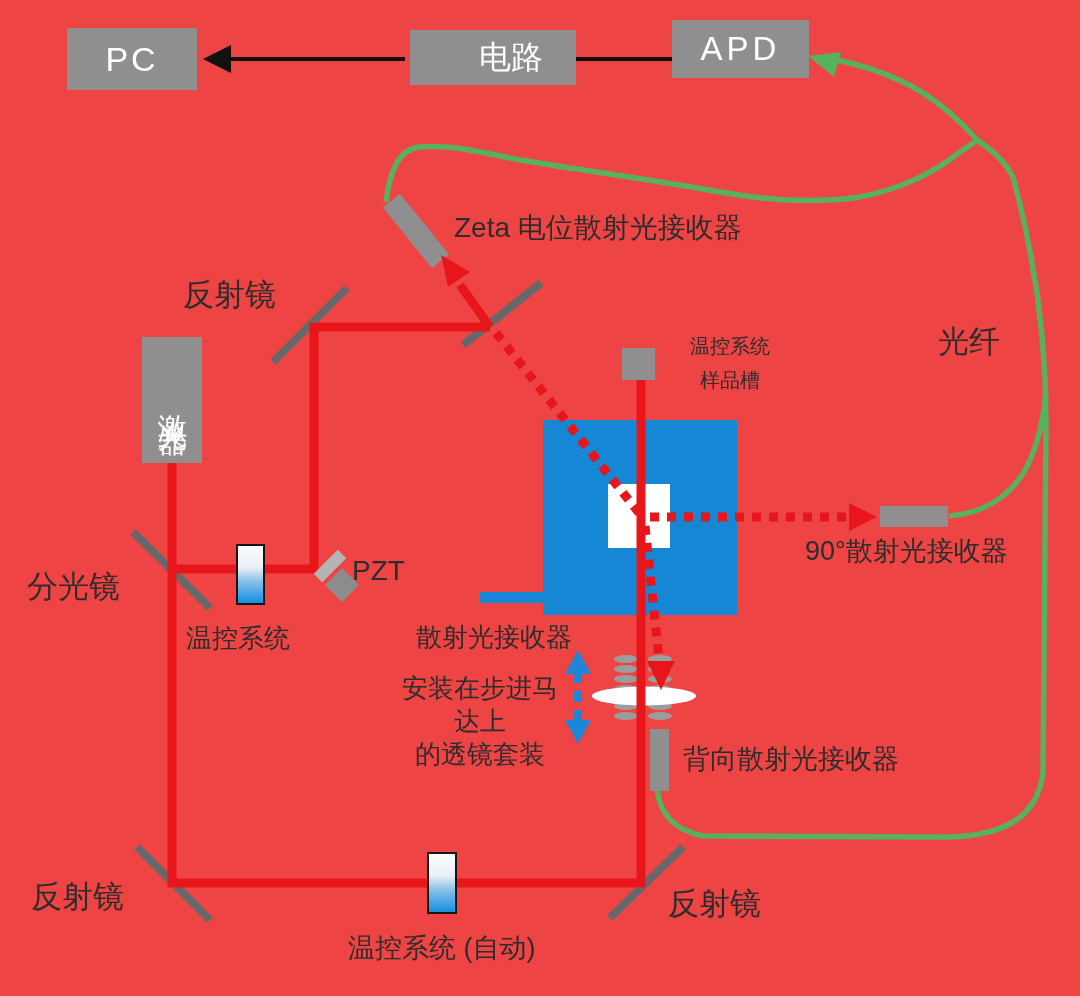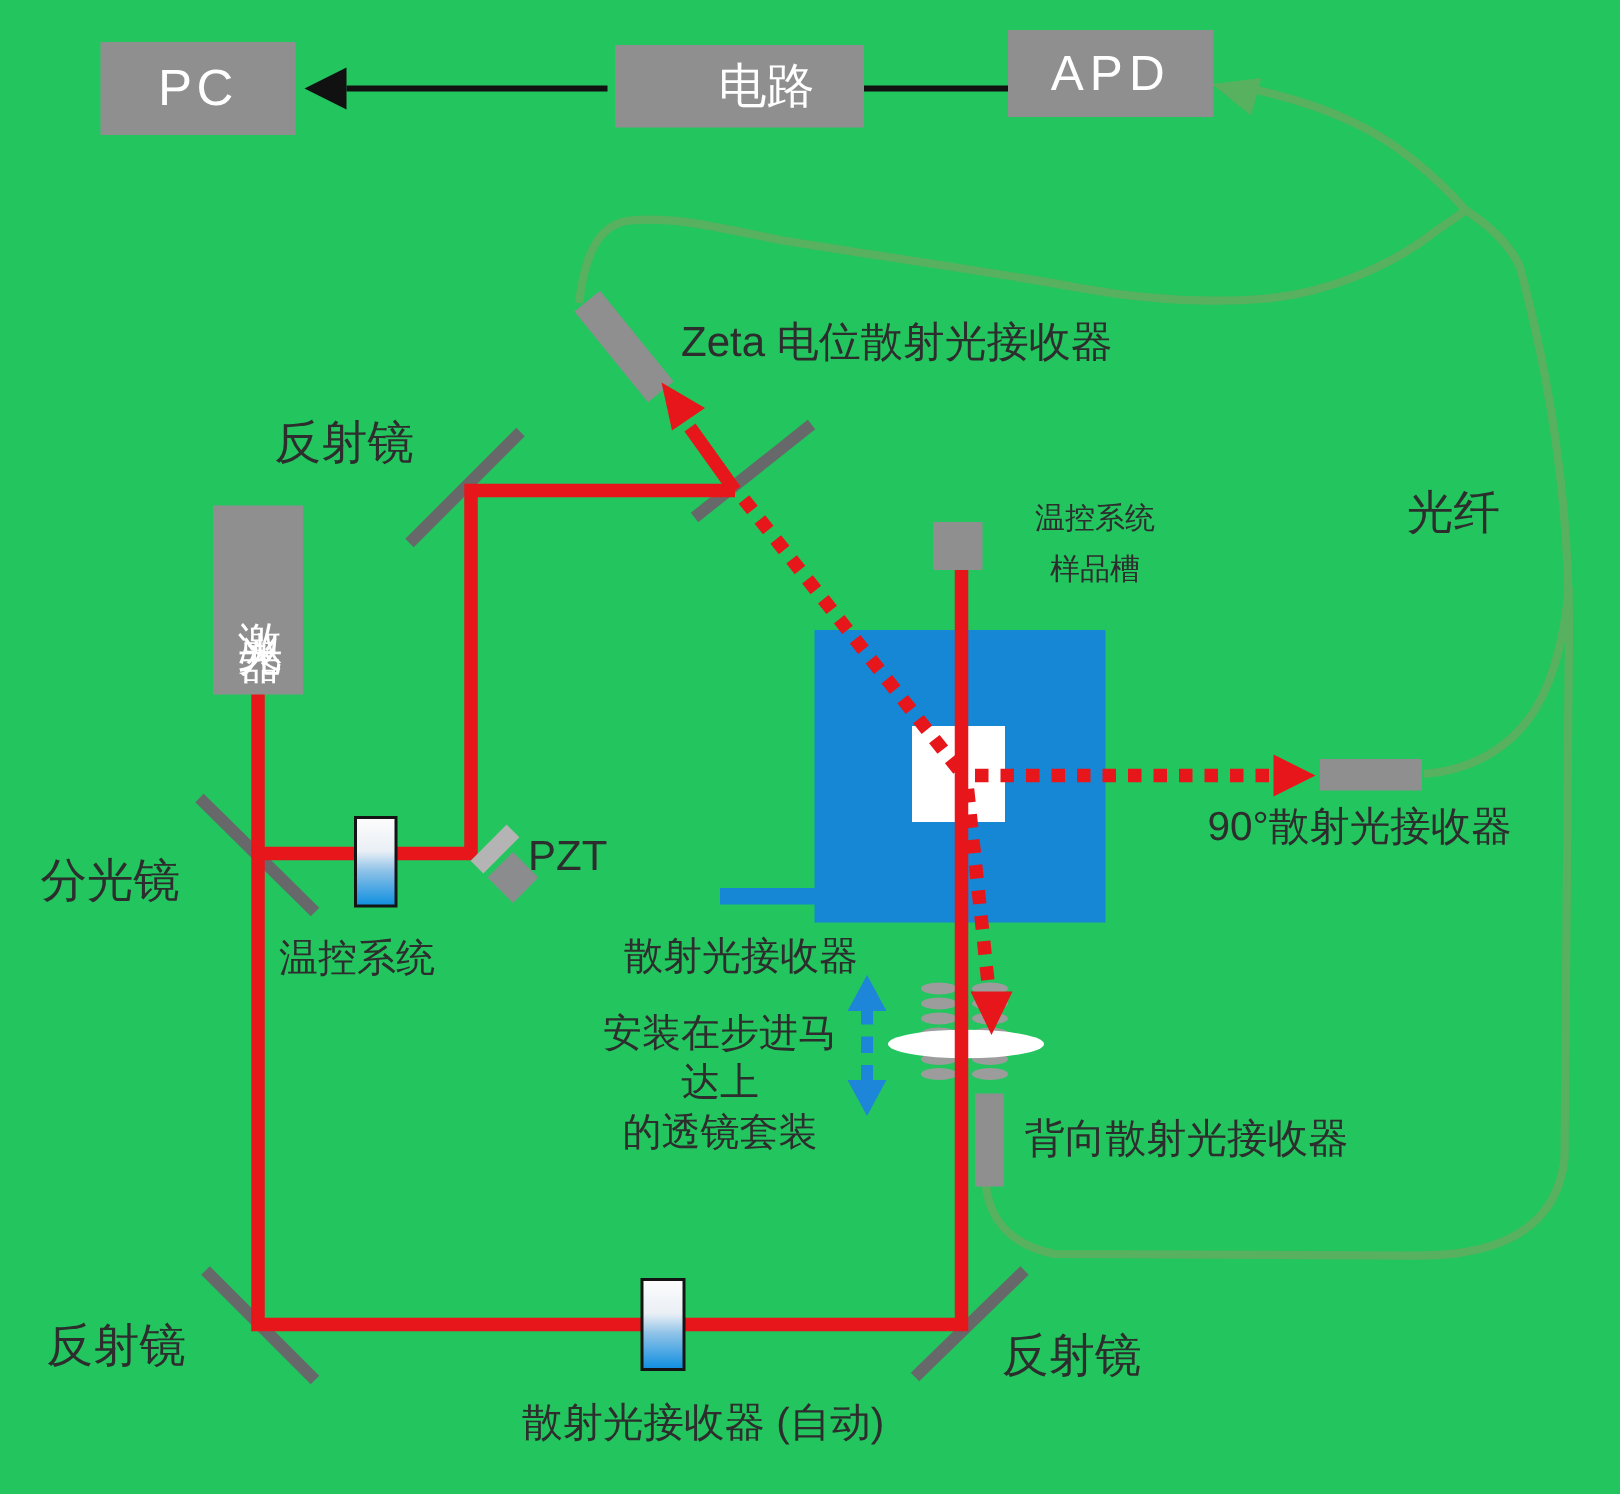--- a/index.html
+++ b/index.html
@@ -1,16 +1,16 @@
 <!DOCTYPE html>
 <html><head>
 <meta charset="utf-8">
 <style>
   html,body{margin:0;padding:0;background:#d3d2d0;}
-  .canvas{position:relative;width:1080px;height:996px;background:#22c55e;overflow:hidden;
+  .canvas{position:relative;width:1080px;height:996px;background:#ef4444;overflow:hidden;
           font-family:"Liberation Sans","DejaVu Sans",sans-serif;color:#2d2d2d;}
   .layer{position:absolute;left:0;top:0;}
   .box{position:absolute;background:#8f8f90;color:#ffffff;display:flex;align-items:center;
        justify-content:center;font-weight:400;}
   .box.pc{left:67px;top:28px;width:130px;height:62px;font-size:34px;letter-spacing:3px;}
   .box.circuit{left:410px;top:30px;width:130px;height:55px;font-size:32px;padding-left:36px;}
   .box.apd{left:672px;top:20px;width:137px;height:58px;font-size:33px;letter-spacing:4px;}
   .box.laser{left:142px;top:337px;width:60px;height:126px;font-size:30px;
              writing-mode:vertical-rl;text-orientation:upright;letter-spacing:7px;}
   .lbl{position:absolute;white-space:nowrap;color:#2d2d2d;}
@@ -142,15 +142,15 @@
     <div>安装在步进马达上</div>
     <div>的透镜套装</div>
   </div>
 
   <div class="lbl mid" style="left:683px;top:741px;">背向散射光接收器</div>
 
   <div class="lbl big" style="left:31px;top:876px;">反射镜</div>
 
   <div class="lbl big" style="left:668px;top:883px;">反射镜</div>
 
-  <div class="lbl sm" style="left:348px;top:930px;font-size:27px;">散射光接收器 (自动)</div>
+  <div class="lbl sm" style="left:348px;top:930px;font-size:27px;">温控系统 (自动)</div>
 
 </div>
 
 </body></html>

